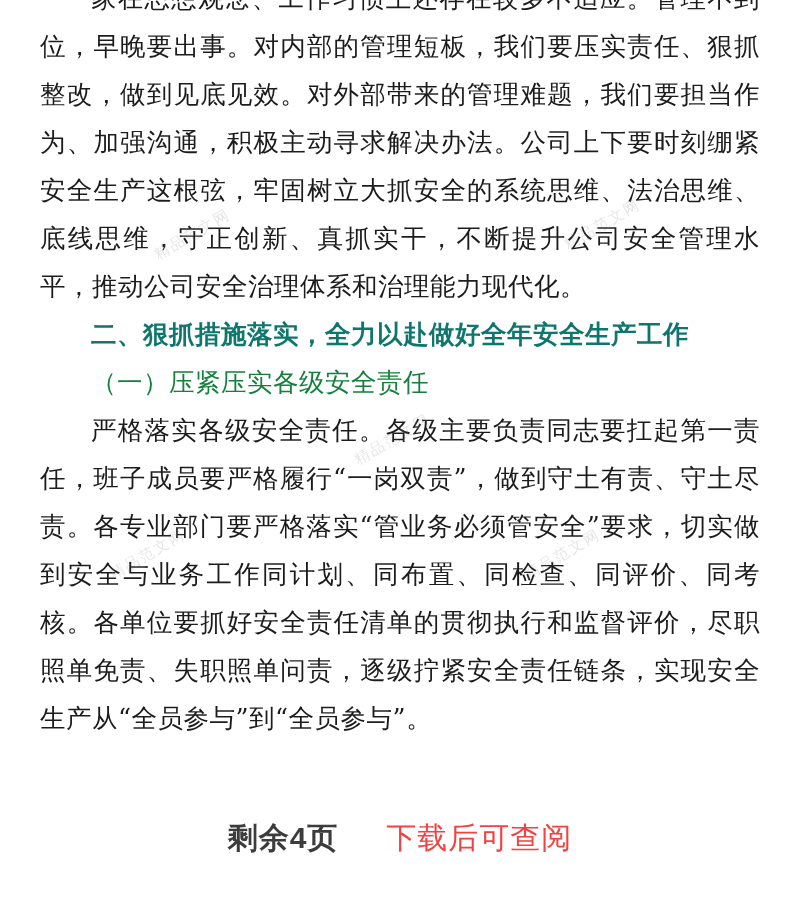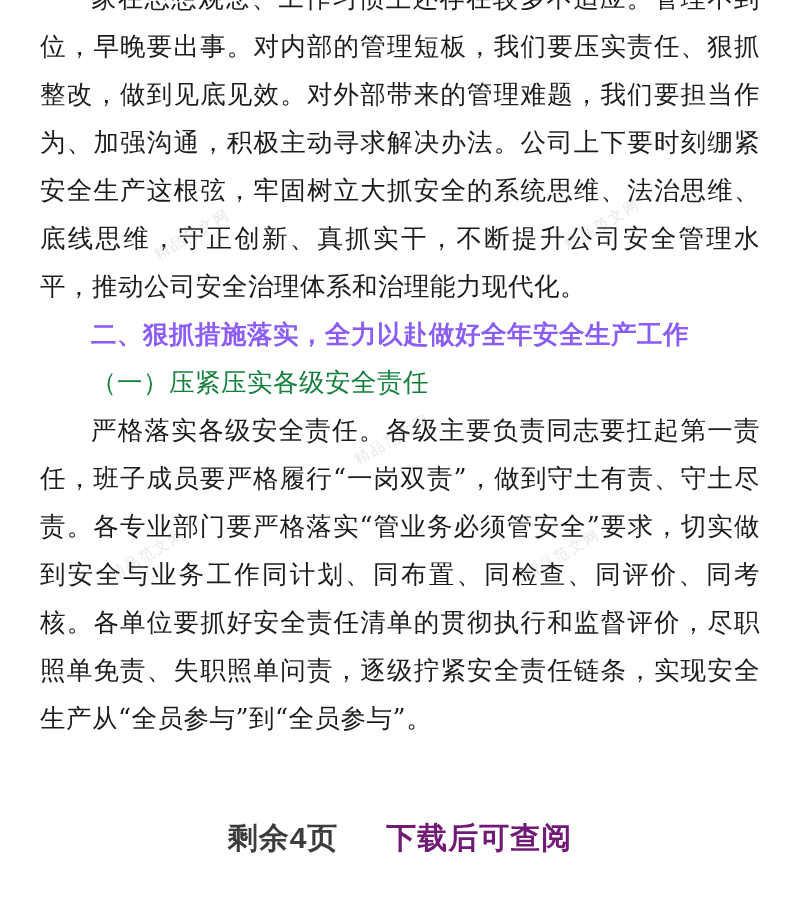--- a/index.html
+++ b/index.html
@@ -42,21 +42,21 @@
   .indent {
     text-indent: 2em;
   }
   .heading {
     font-size: 25.5px;
     line-height: 48px;
     letter-spacing: 0.5px;
     margin: 0;
     text-indent: 2em;
     font-weight: 600;
-    color: #8b5cf6;
+    color: #0f766e;
   }
   .subheading {
     font-size: 25.5px;
     line-height: 48px;
     letter-spacing: 0.5px;
     margin: 0;
     text-indent: 2em;
     font-weight: 500;
     color: #15803d;
   }
@@ -93,22 +93,22 @@
     font-family: "Liberation Sans", sans-serif;
   }
   .cta-remaining {
     font-size: 30px;
     font-weight: 700;
     color: #3c3c3c;
     letter-spacing: 1px;
   }
   .cta-download {
     font-size: 30px;
-    font-weight: 700;
-    color: #701a75;
+    font-weight: 400;
+    color: #ef4444;
     letter-spacing: 1px;
     cursor: pointer;
   }
 </style>
 </head>
 <body>
 
 <div class="page">
 
   <div class="doc-body">

